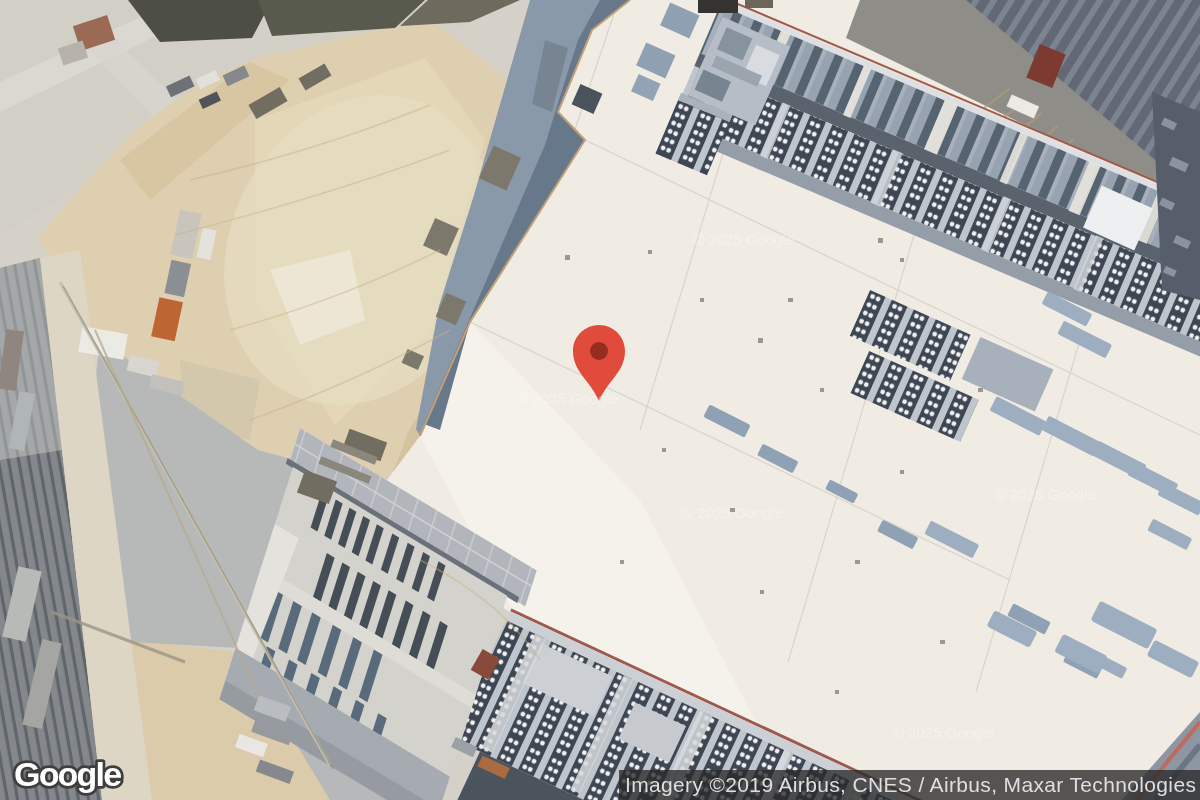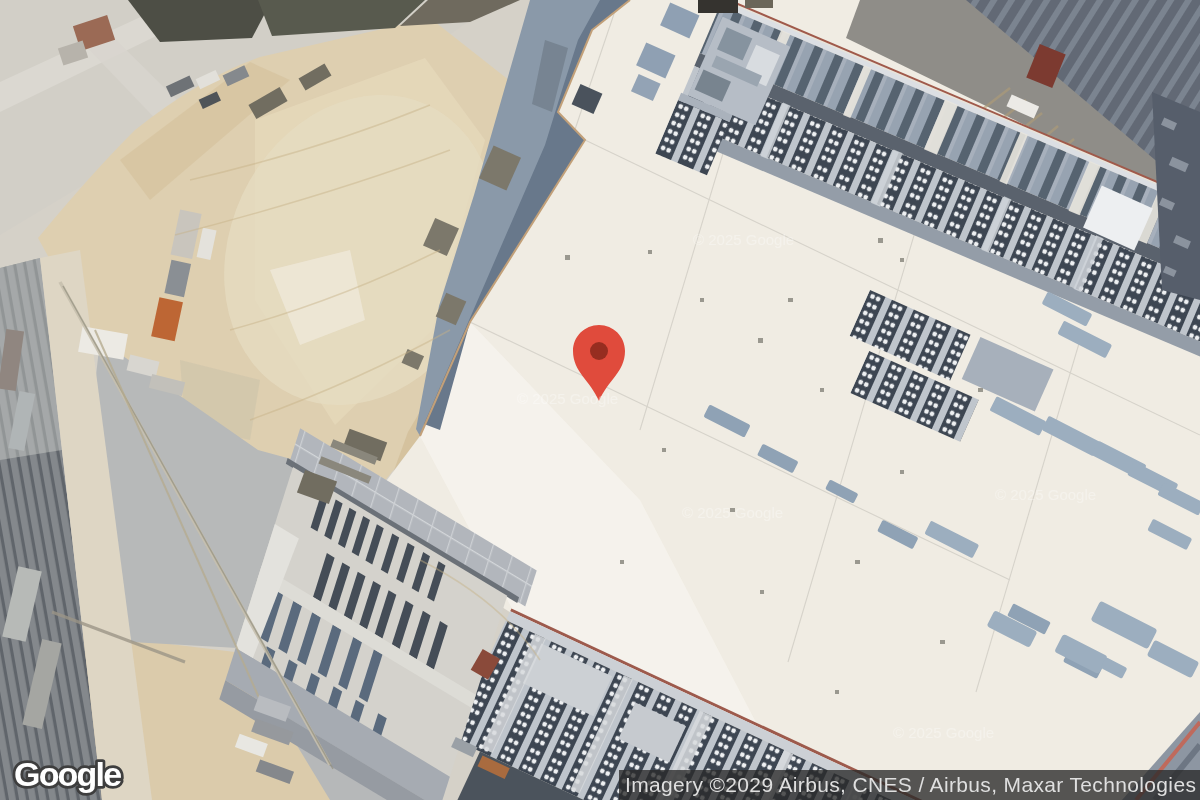--- a/index.html
+++ b/index.html
@@ -378,14 +378,14 @@
   <text x="893" y="738">© 2025 Google</text>
 </g>
 </svg>
 
 
 <svg style="position:absolute;left:0;top:745px;" width="170" height="55" viewBox="0 0 170 55">
   <text x="14" y="41" font-family="Liberation Sans,sans-serif" font-size="34" font-weight="bold" letter-spacing="-1.8" fill="#ffffff" stroke="#3e3e3e" stroke-width="5.5" paint-order="stroke" stroke-linejoin="round">Google</text>
 </svg>
 
 
-<div style="position:absolute;left:619px;top:770px;width:581px;height:30px;background:rgba(41,41,41,0.78);color:#dfdfdf;font-size:21px;letter-spacing:0.35px;line-height:30px;white-space:nowrap;padding-left:6px;box-sizing:border-box;">Imagery ©2029 Airbus, CNES / Airbus, Maxar Technologies</div>
+<div style="position:absolute;left:619px;top:770px;width:581px;height:30px;background:rgba(41,41,41,0.78);color:#dfdfdf;font-size:21px;letter-spacing:0.35px;line-height:30px;white-space:nowrap;padding-left:6px;box-sizing:border-box;">Imagery ©2019 Airbus, CNES / Airbus, Maxar Technologies</div>
 </div>
 
 </body></html>

